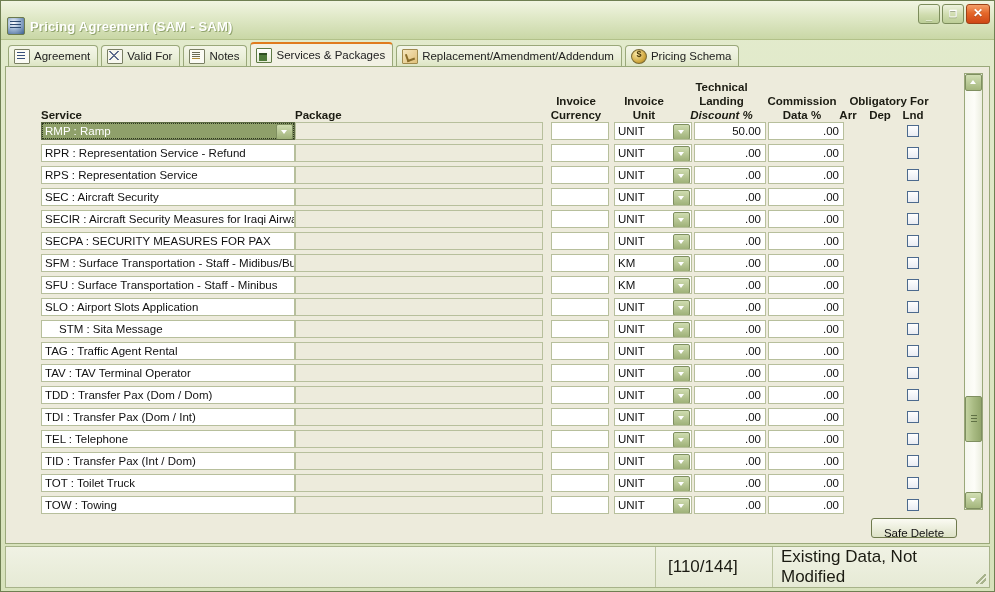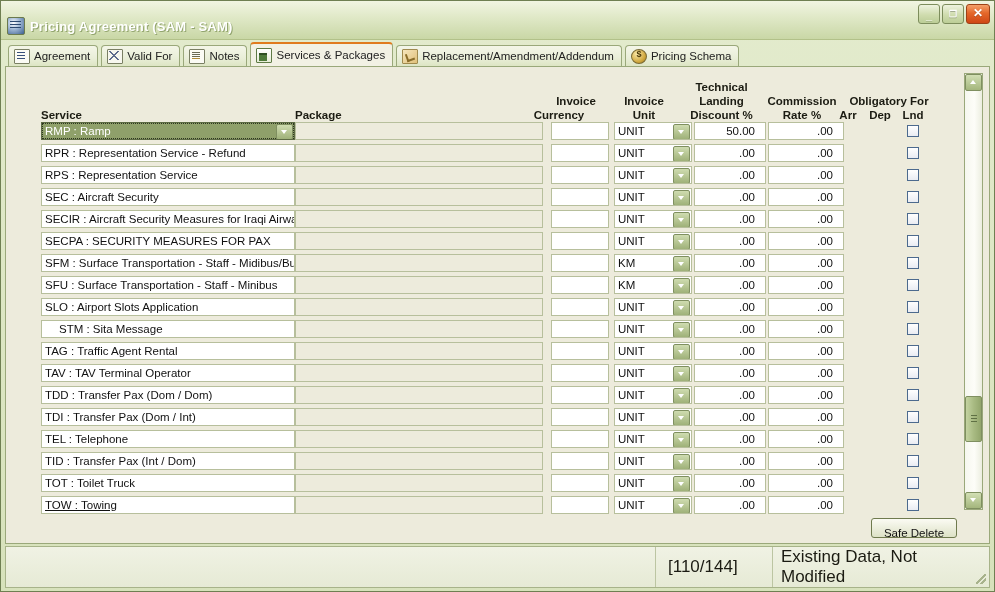--- a/index.html
+++ b/index.html
@@ -249,21 +249,21 @@
     box-sizing: border-box;
     border: 1px solid #b7bf9c;
     background: #ffffff;
     font-size: 11.5px;
     line-height: 16px;
     color: #111;
     white-space: nowrap;
     overflow: hidden;
   }
   .cell.pad { padding-left: 3px; }
-  .cell.num { text-align: right; padding-right: 10px; }
+  .cell.num { text-align: right; padding-right: 4px; }
   .cell.empty-pkg { background: #edebdc; border-color: #b7bf9c; }
   .cell.currency { background: #ffffff; }
 
   .cell.combo { padding-right: 17px; }
   .combo-arrow {
     position: absolute;
     right: 1px; top: 1px;
     width: 15px; height: 14px;
     border: 1px solid #7f8f60;
     border-radius: 2px;
@@ -449,31 +449,31 @@
   </div>
 
   <div class="client">
     <div class="grid-area">
 
       <div class="head">
         <div class="h" style="left:27px;">Service</div>
         <div class="h" style="left:281px;">Package</div>
 
         <div class="h center" style="left:529px; width:66px; bottom:14px;">Invoice</div>
-        <div class="h center" style="left:512px; width:66px;">Currency</div>
+        <div class="h center" style="left:529px; width:66px;">Currency</div>
 
         <div class="h center" style="left:597px; width:66px; bottom:14px;">Invoice</div>
         <div class="h center" style="left:597px; width:66px;">Unit</div>
 
         <div class="h center" style="left:665px; width:85px; bottom:28px;">Technical</div>
         <div class="h center" style="left:665px; width:85px; bottom:14px;">Landing</div>
-        <div class="h center" style="left:665px; width:85px;">Discount %</div>
+        <div class="h center" style="left:665px; width:85px;font-style:italic;">Discount %</div>
 
         <div class="h center" style="left:742px; width:92px; bottom:14px;">Commission</div>
-        <div class="h center" style="left:742px; width:92px;">Rate %</div>
+        <div class="h center" style="left:742px; width:92px;">Data %</div>
 
         <div class="h center" style="left:820px; width:110px; bottom:14px;">Obligatory For</div>
         <div class="h center" style="left:820px; width:28px;">Arr</div>
         <div class="h center" style="left:851px; width:30px;">Dep</div>
         <div class="h center" style="left:884px; width:30px;">Lnd</div>
       </div>
 
       <div class="rows" id="rows-host">
           <div class="row">
             <div class="pointer">
@@ -627,21 +627,21 @@
           <div class="row">
             <div class="cell pad" style="left: 27px; width: 254px;">TOT : Toilet Truck</div>
             <div class="cell empty-pkg" style="left: 281px; width: 248px;"></div>
             <div class="cell currency pad" style="left: 537px; width: 58px;"></div>
             <div class="cell pad combo" style="left: 600px; width: 78px;">UNIT<div class="combo-arrow"></div></div>
             <div class="cell num" style="left: 680px; width: 72px;">.00</div>
             <div class="cell num" style="left: 754px; width: 76px;">.00</div>
             <div class="chk" style="left: 893px;"></div>
           </div>
           <div class="row">
-            <div class="cell pad" style="left: 27px; width: 254px; text-decoration: underline;">TOW : Towing</div>
+            <div class="cell pad" style="left: 27px; width: 254px;">TOW : Towing</div>
             <div class="cell empty-pkg" style="left: 281px; width: 248px;"></div>
             <div class="cell currency pad" style="left: 537px; width: 58px;"></div>
             <div class="cell pad combo" style="left: 600px; width: 78px;">UNIT<div class="combo-arrow"></div></div>
             <div class="cell num" style="left: 680px; width: 72px;">.00</div>
             <div class="cell num" style="left: 754px; width: 76px;">.00</div>
             <div class="chk" style="left: 893px;"></div>
           </div>
         </div>
     </div>
 

